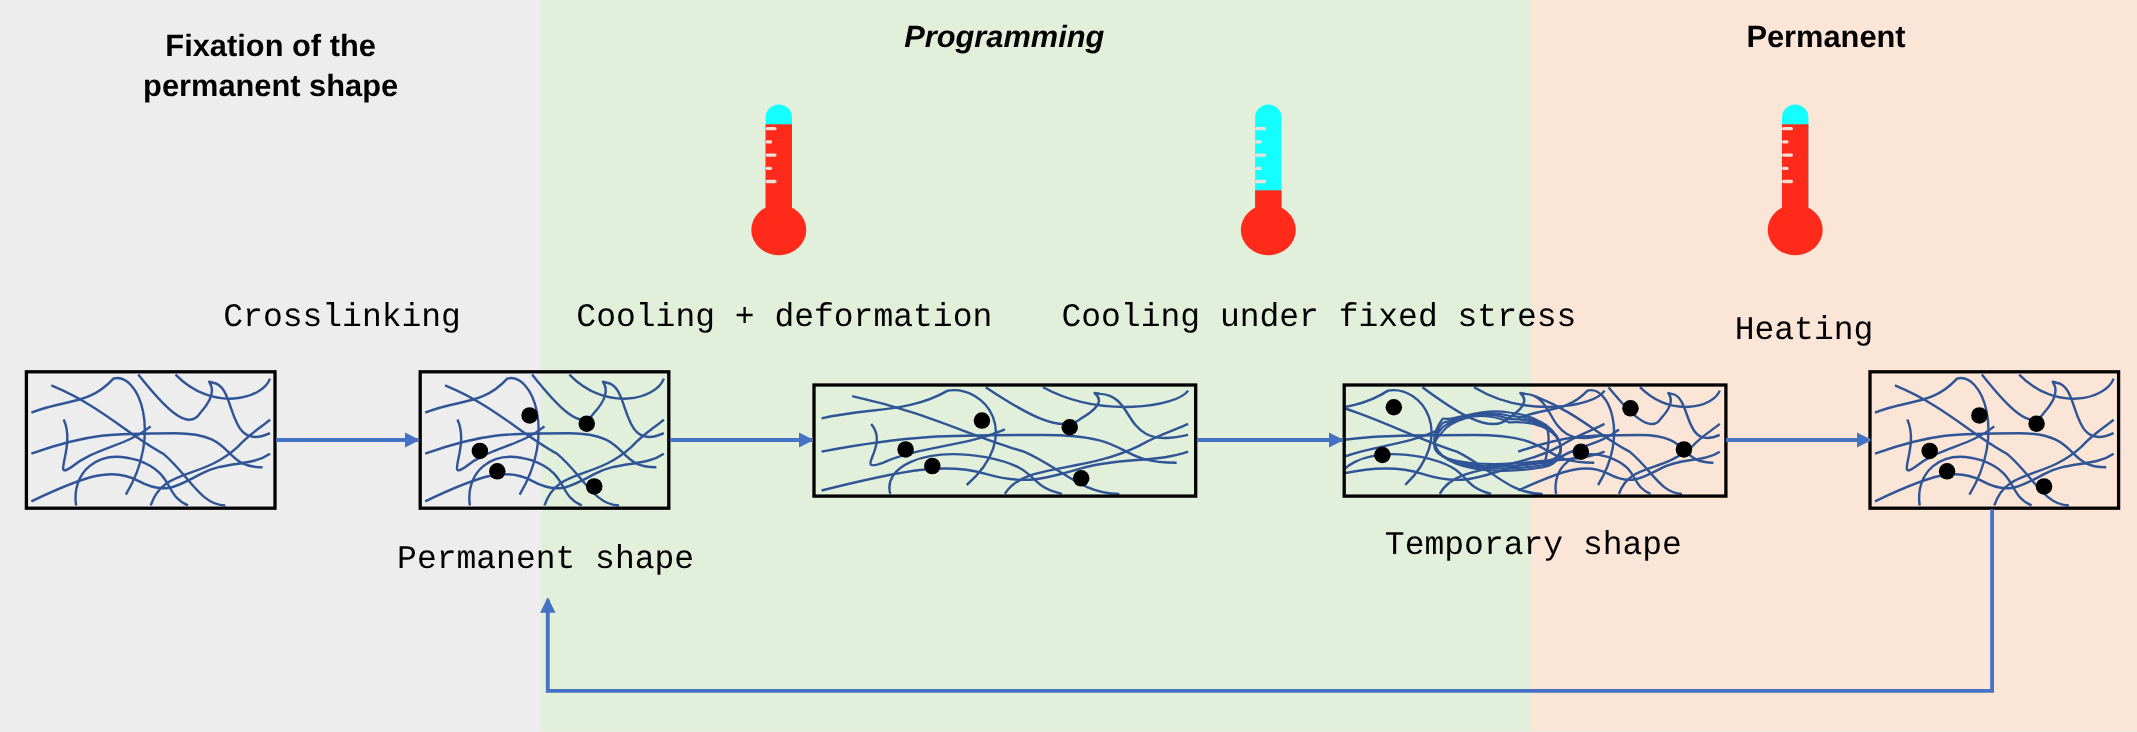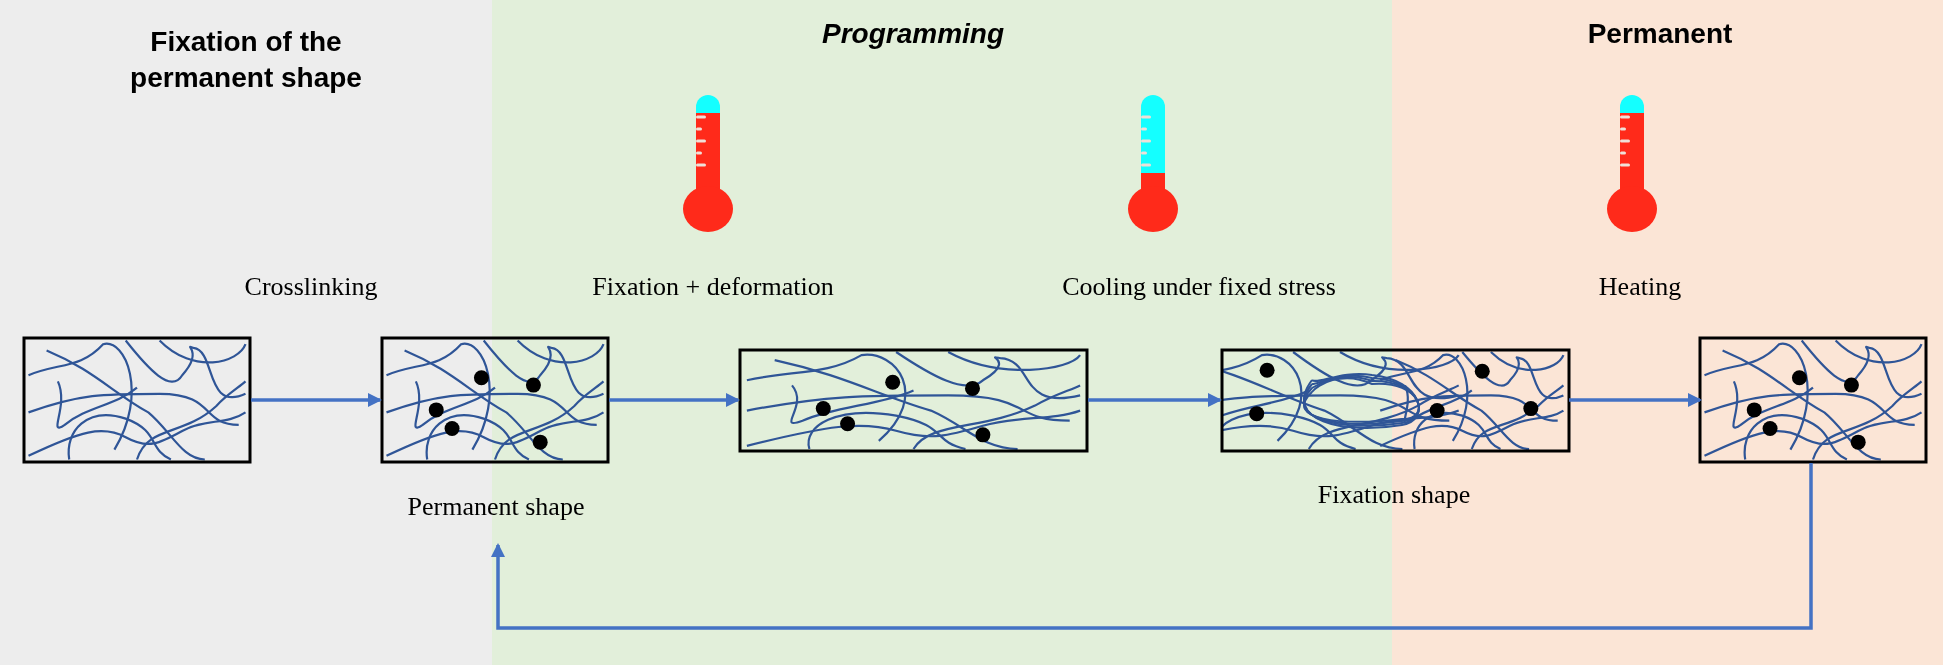--- a/index.html
+++ b/index.html
@@ -3,45 +3,45 @@
 <meta charset="utf-8">
 <style>
   html, body { margin: 0; padding: 0; }
   body { width: 1943px; height: 665px; position: relative; overflow: hidden; background: #ededed;
          font-family: "DejaVu Sans", "Liberation Sans", sans-serif; }
   .zone { position: absolute; top: 0; height: 665px; }
   #zone-fix { left: 0; width: 492px; background: #ededed; }
   #zone-prog { left: 492px; width: 900px; background: #e2efda; }
   #zone-rec { left: 1392px; width: 551px; background: #fbe5d6; }
   .title { position: absolute; font-weight: bold; font-size: 28px; color: #000; text-align: center; line-height: 1.3; white-space: nowrap; }
-  .label { position: absolute; font-size: 26px; color: #000; white-space: nowrap; font-family: Liberation Serif, serif; transform: translateX(-50%); }
+  .label { position: absolute; font-size: 30px; color: #000; white-space: nowrap; font-family: Liberation Mono, monospace; transform: translateX(-50%); }
   .title { transform: translateX(-50%); font-family: "Liberation Sans", sans-serif; }
   svg.overlay { position: absolute; left: 0; top: 0; }
 </style>
 </head>
 <body>
 
 <div class="zone" id="zone-fix"></div>
 <div class="zone" id="zone-prog"></div>
 <div class="zone" id="zone-rec"></div>
 
 <div class="title" style="left:246px; top:24px;">
   <div>Fixation of the</div>
   <div>permanent shape</div>
 </div>
 <div class="title" style="left:913px; top:16px;font-style:italic;">Programming</div>
 <div class="title" style="left:1660px; top:16px;">Permanent</div>
 
 <div class="label" style="left:311px; top:272px;">Crosslinking</div>
-<div class="label" style="left:713px; top:272px;">Fixation + deformation</div>
+<div class="label" style="left:713px; top:272px;">Cooling + deformation</div>
 <div class="label" style="left:1199px; top:272px;">Cooling under fixed stress</div>
-<div class="label" style="left:1640px; top:272px;">Heating</div>
+<div class="label" style="left:1640px; top:284px;">Heating</div>
 
 <div class="label" style="left:496px; top:492px;">Permanent shape</div>
-<div class="label" style="left:1394px; top:480px;">Fixation shape</div>
+<div class="label" style="left:1394px; top:480px;">Temporary shape</div>
 
 <svg class="overlay" width="1943" height="665" viewBox="0 0 1943 665">
   <defs>
     <marker id="ah" markerWidth="10" markerHeight="10" refX="8" refY="5" orient="auto" markerUnits="userSpaceOnUse">
       <path d="M0,0 L10,5 L0,10 Z" fill="#4472c4"></path>
     </marker>
     <marker id="ahs" markerWidth="14" markerHeight="14" refX="12" refY="7" orient="auto" markerUnits="userSpaceOnUse">
       <path d="M0,0 L14,7 L0,14 Z" fill="#4472c4"></path>
     </marker>
   </defs>

